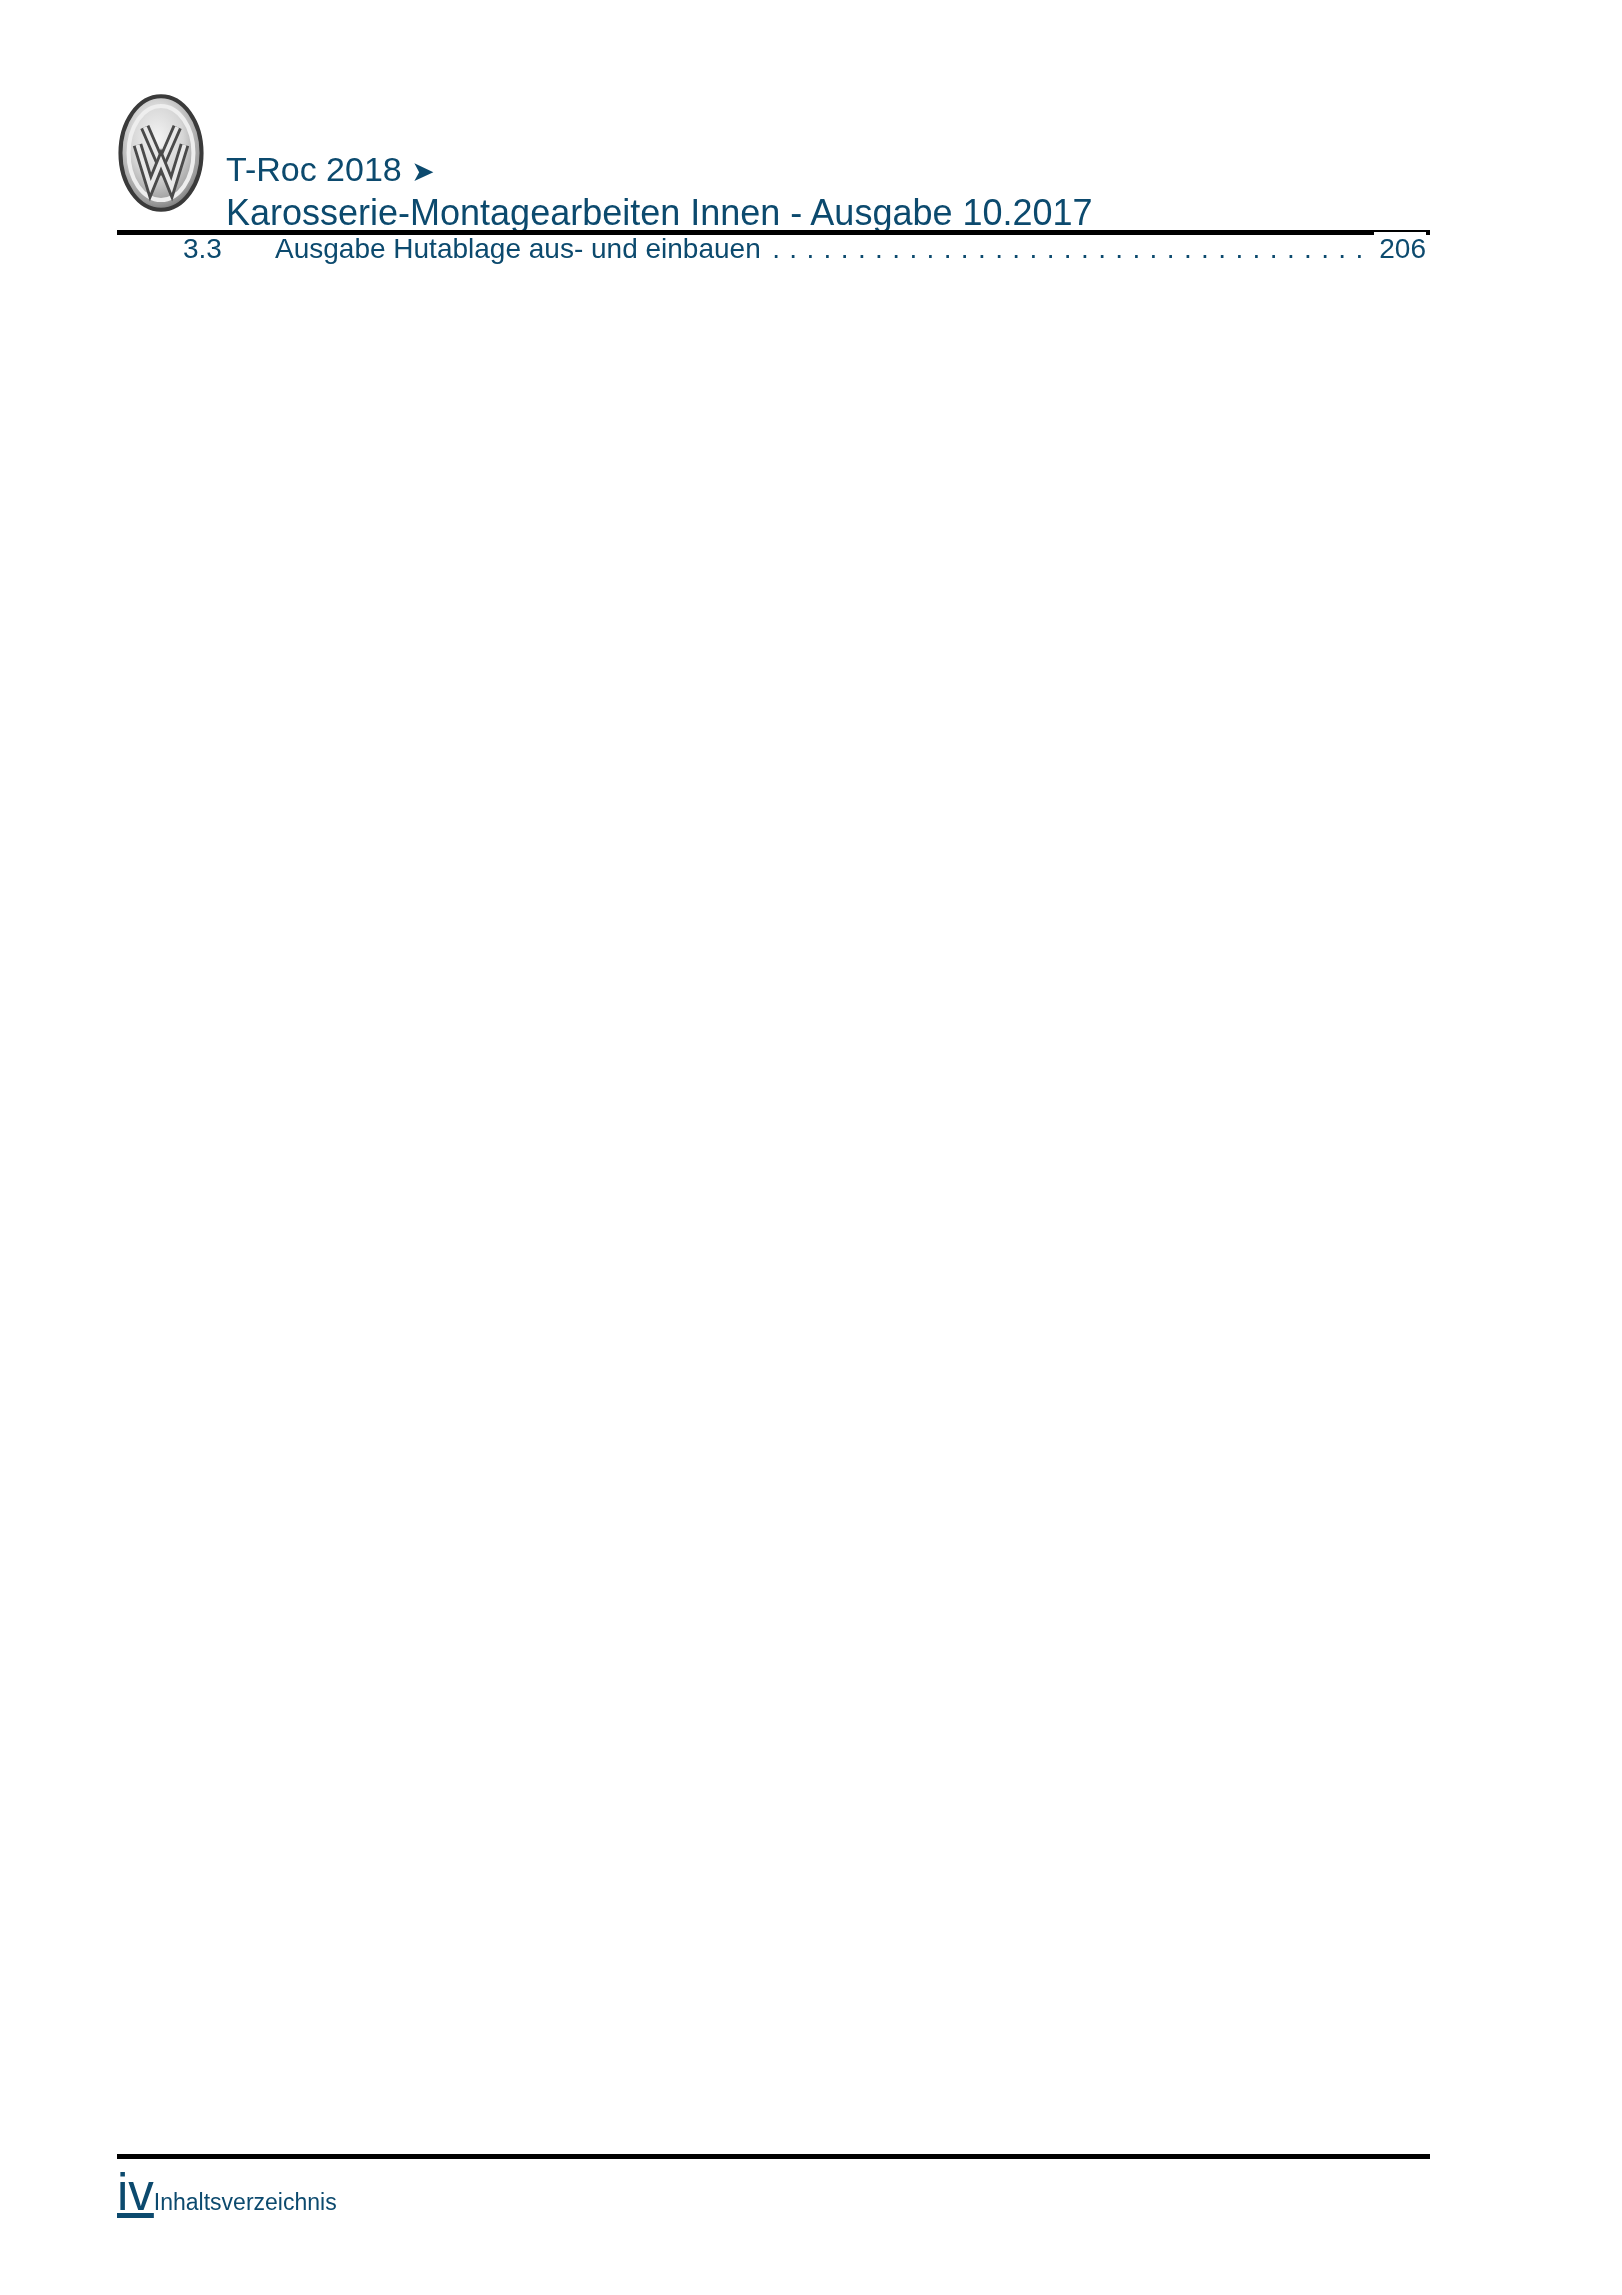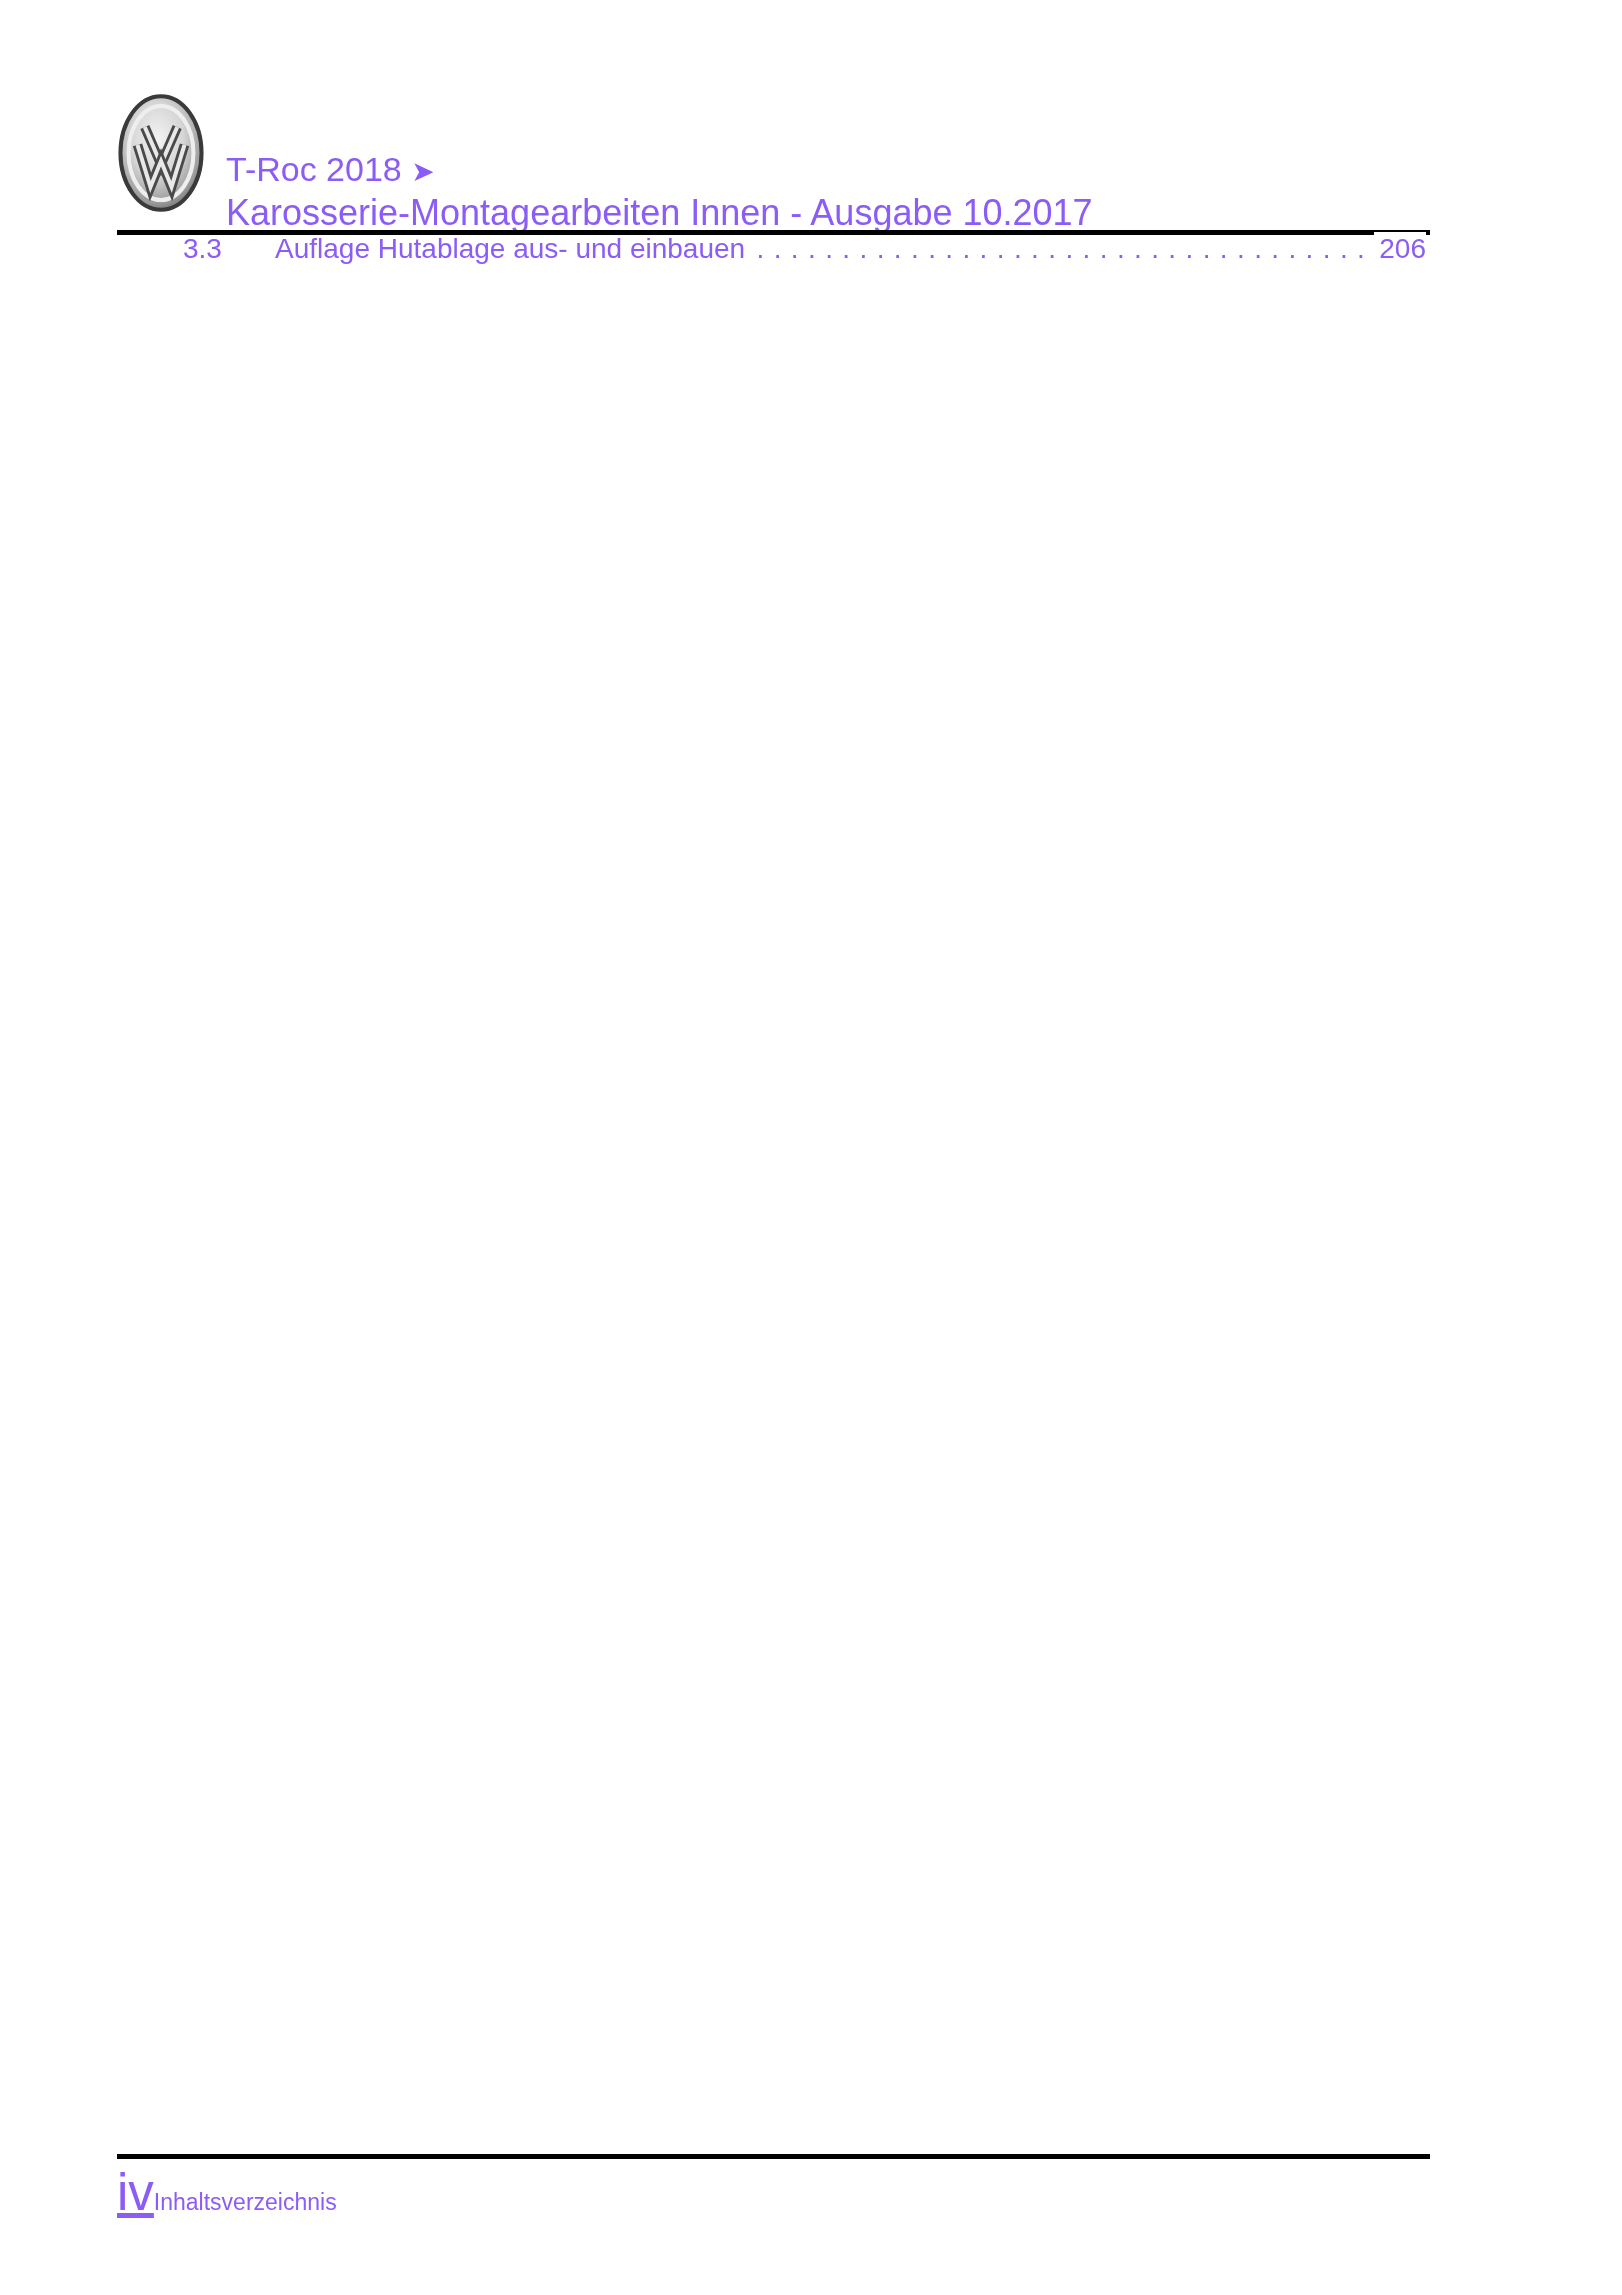--- a/index.html
+++ b/index.html
@@ -1,20 +1,20 @@
 <!DOCTYPE html>
 <html style="font-size:13px"><head>
 <meta charset="utf-8">
 <style>
   html,body{margin:0;padding:0;background:#e8e8e8;}
   .page{
     position:relative;
     width:1622px;height:2295px;
     background:#ffffff;
-    color:#8b5cf6;
+    color:#0c4a6e;
     font-family:"Liberation Sans",sans-serif;
     overflow:hidden;
   }
   
   .logo{position:absolute;left:118px;top:93px;}
   .hdr-text{position:absolute;left:226px;top:149px;}
   .hdr-line1{font-size:34px;line-height:41px;white-space:nowrap;}
   .hdr-line1 .arrow{font-size:28px;}
   .hdr-line2{font-size:36px;line-height:41px;white-space:nowrap;}
   .hdr-rule{position:absolute;left:117px;top:230px;width:1313px;height:4.9px;background:#000;}
@@ -60,21 +60,21 @@
     <div class="hdr-text">
       <div class="hdr-line1"><span>T-Roc 2018</span> <span class="arrow">➤</span></div>
       <div class="hdr-line2">Karosserie-Montagearbeiten Innen - Ausgabe 10.2017</div>
     </div>
     <div class="hdr-rule"></div>
   </div>
 
   <main class="toc" id="toc">
       <div class="toc-row">
         <span class="num">3.3</span>
-        <span class="title">Auflage Hutablage aus- und einbauen</span>
+        <span class="title">Ausgabe Hutablage aus- und einbauen</span>
         <span class="leader"></span>
         <span class="page">206</span>
       </div>
     </main>
 
   <div class="footer">
     <div class="footer-inner">
       <span class="roman">iv</span>
       <span class="footer-label">Inhaltsverzeichnis</span>
     </div>

